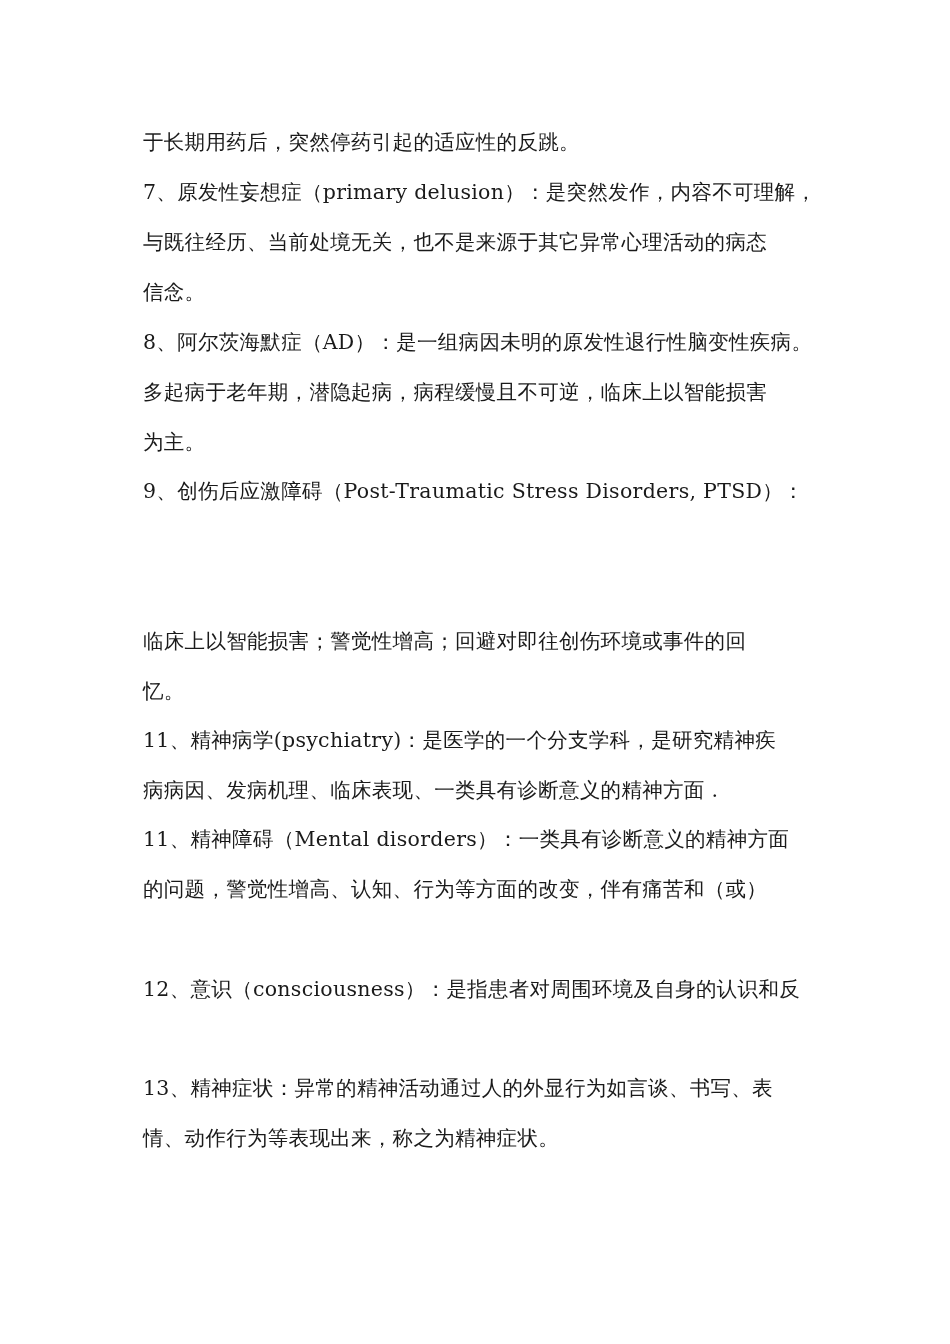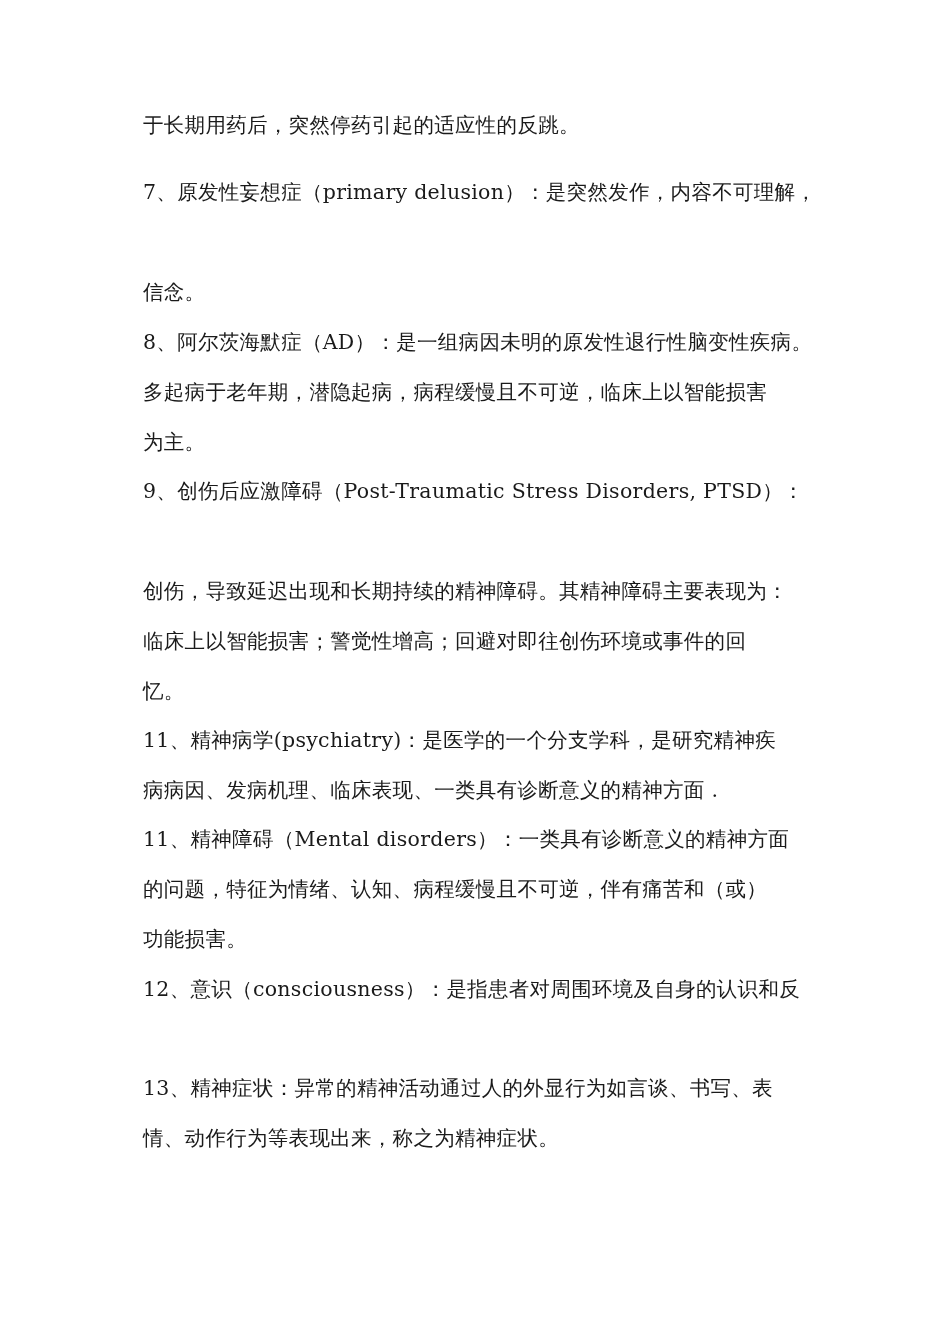--- a/index.html
+++ b/index.html
@@ -31,31 +31,30 @@
       line-height: 34px;
       font-size: 20.5px;
       white-space: nowrap;
       letter-spacing: 0.3px;
     }
   </style>
 </head>
 <body>
 
 <div class="page">
-  <div class="line" style="top:108px">于长期用药后，突然停药引起的适应性的反跳。</div>
+  <div class="line" style="top:125px">于长期用药后，突然停药引起的适应性的反跳。</div>
   <div class="line" style="top:175px">7、原发性妄想症（primary delusion）：是突然发作，内容不可理解，</div>
+  <div class="line" style="top:225px">与既往经历、当前处境无关，也不是来源于其它异常心理活动的病态</div>
   <div class="line" style="top:275px">信念。</div>
   <div class="line" style="top:325px">8、阿尔茨海默症（AD）：是一组病因未明的原发性退行性脑变性疾病。</div>
   <div class="line" style="top:425px">为主。</div>
   <div class="line" style="top:375px">多起病于老年期，潜隐起病，病程缓慢且不可逆，临床上以智能损害</div>
   <div class="line" style="top:474px">9、创伤后应激障碍（Post-Traumatic Stress Disorders, PTSD）：</div>
-  <div class="line" style="top:574px">创伤，导致延迟出现和长期持续的精神障碍。其精神障碍主要表现为：</div>
   <div class="line" style="top:624px">临床上以智能损害；警觉性增高；回避对即往创伤环境或事件的回</div>
   <div class="line" style="top:674px">忆。</div>
   <div class="line" style="top:723px">11、精神病学(psychiatry)：是医学的一个分支学科，是研究精神疾</div>
   <div class="line" style="top:773px">病病因、发病机理、临床表现、一类具有诊断意义的精神方面 .</div>
   <div class="line" style="top:822px">11、精神障碍（Mental disorders）：一类具有诊断意义的精神方面</div>
-  <div class="line" style="top:872px">的问题，特征为情绪、认知、病程缓慢且不可逆，伴有痛苦和（或）</div>
-  <div class="line" style="top:922px">功能损害。</div>
+  <div class="line" style="top:872px">的问题，警觉性增高、认知、行为等方面的改变，伴有痛苦和（或）</div>
   <div class="line" style="top:972px">12、意识（consciousness）：是指患者对周围环境及自身的认识和反</div>
   <div class="line" style="top:1071px">13、精神症状：异常的精神活动通过人的外显行为如言谈、书写、表</div>
   <div class="line" style="top:1121px">情、动作行为等表现出来，称之为精神症状。</div>
 </div>
 
 </body></html>

